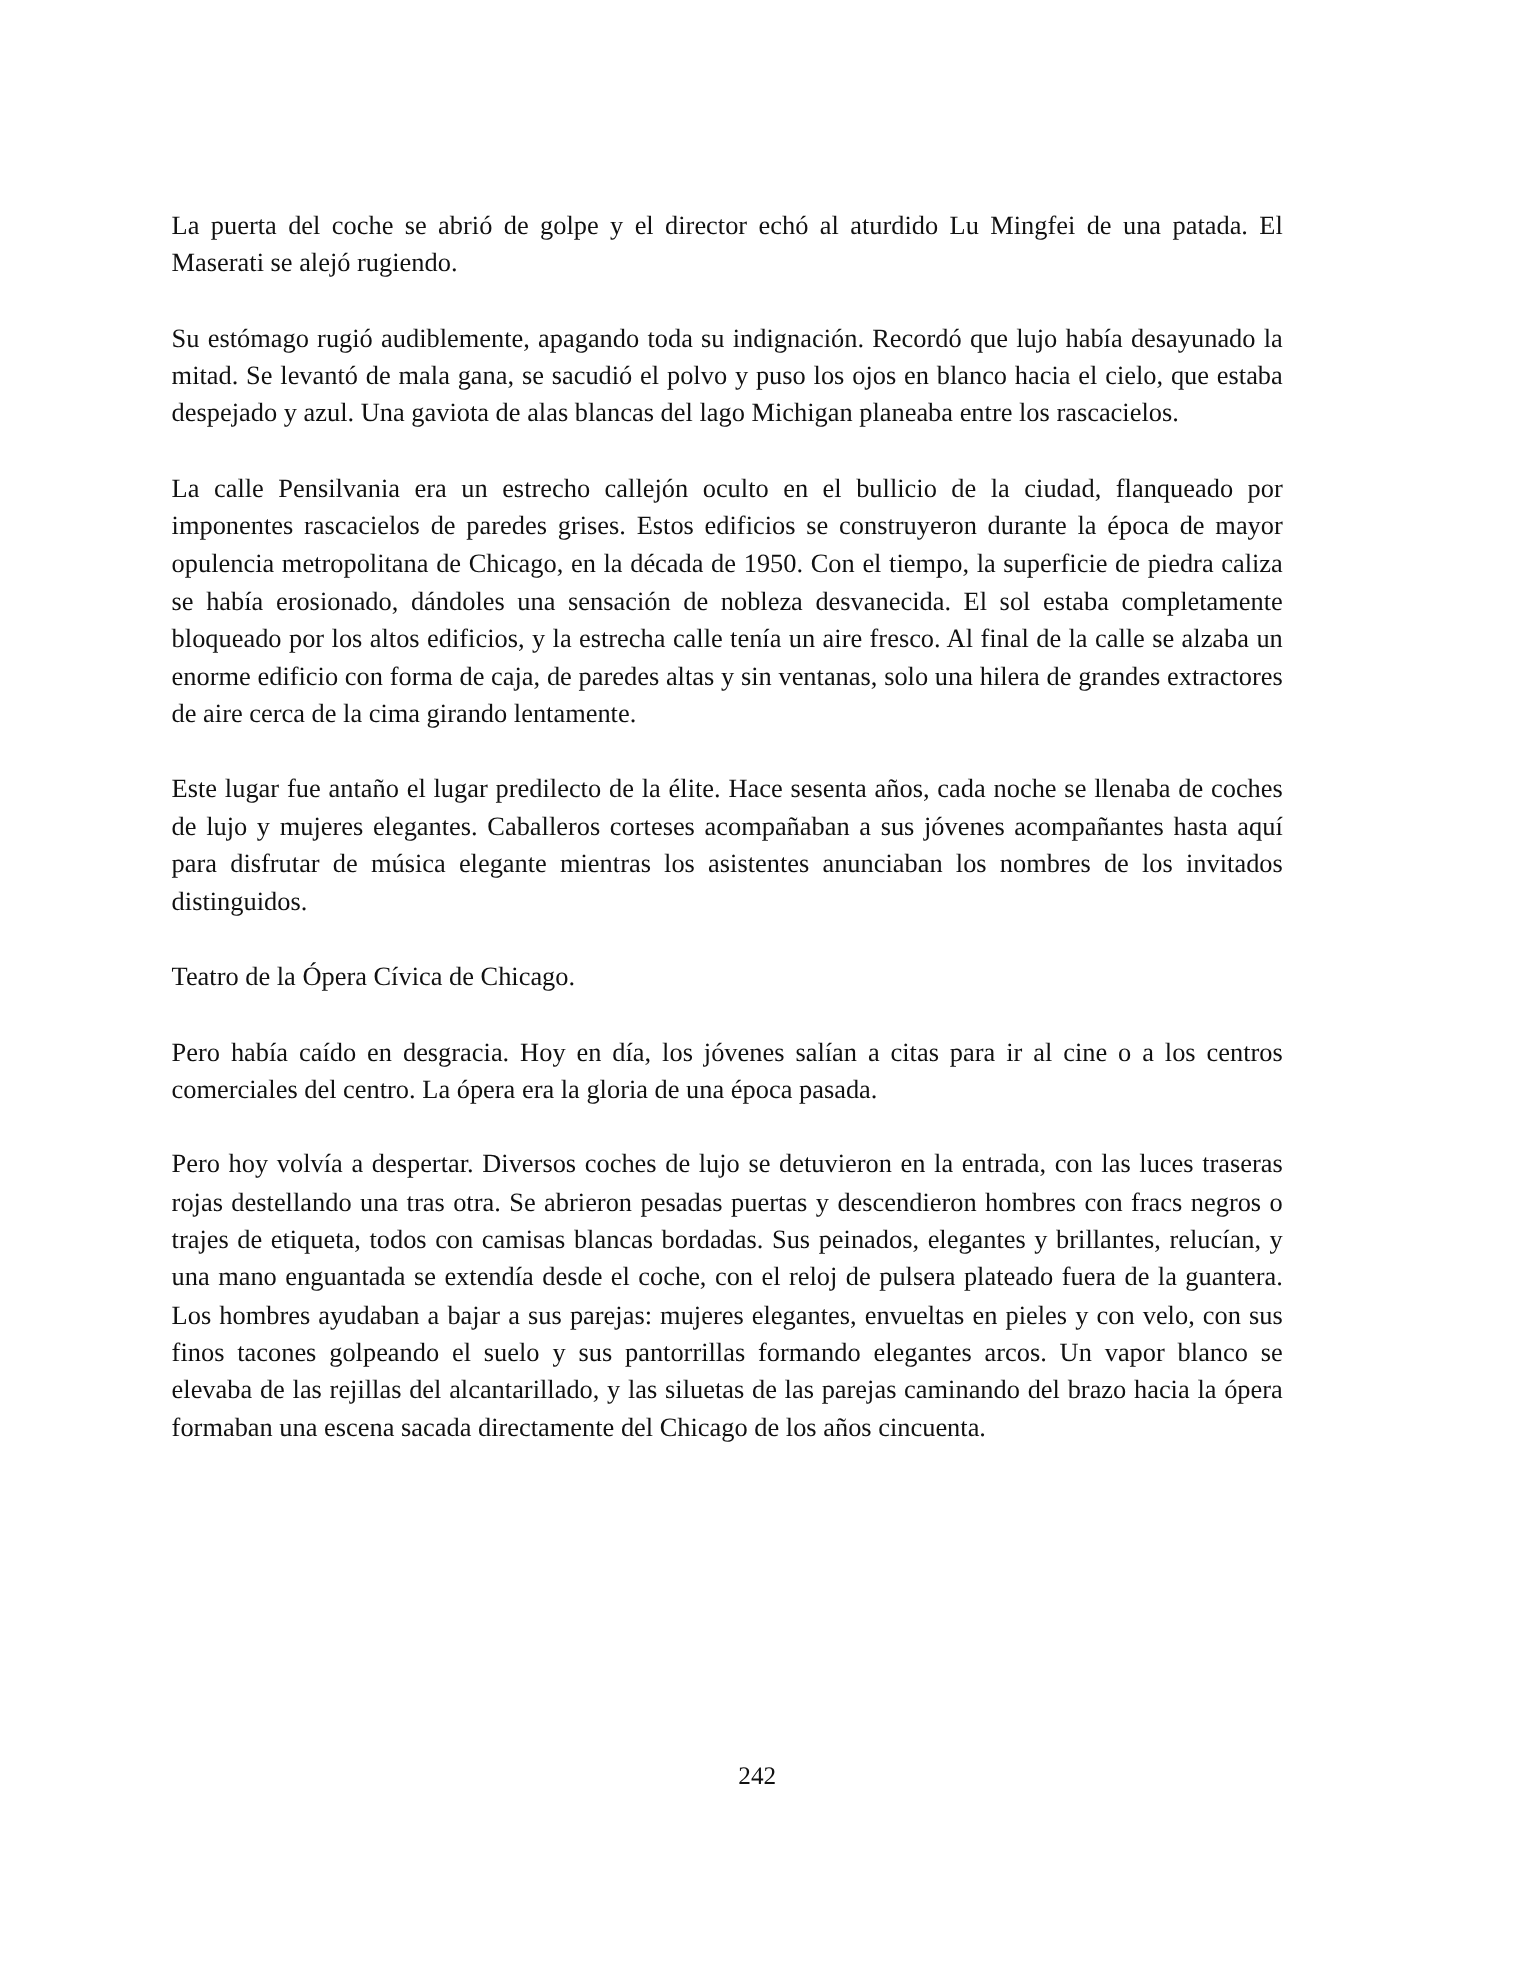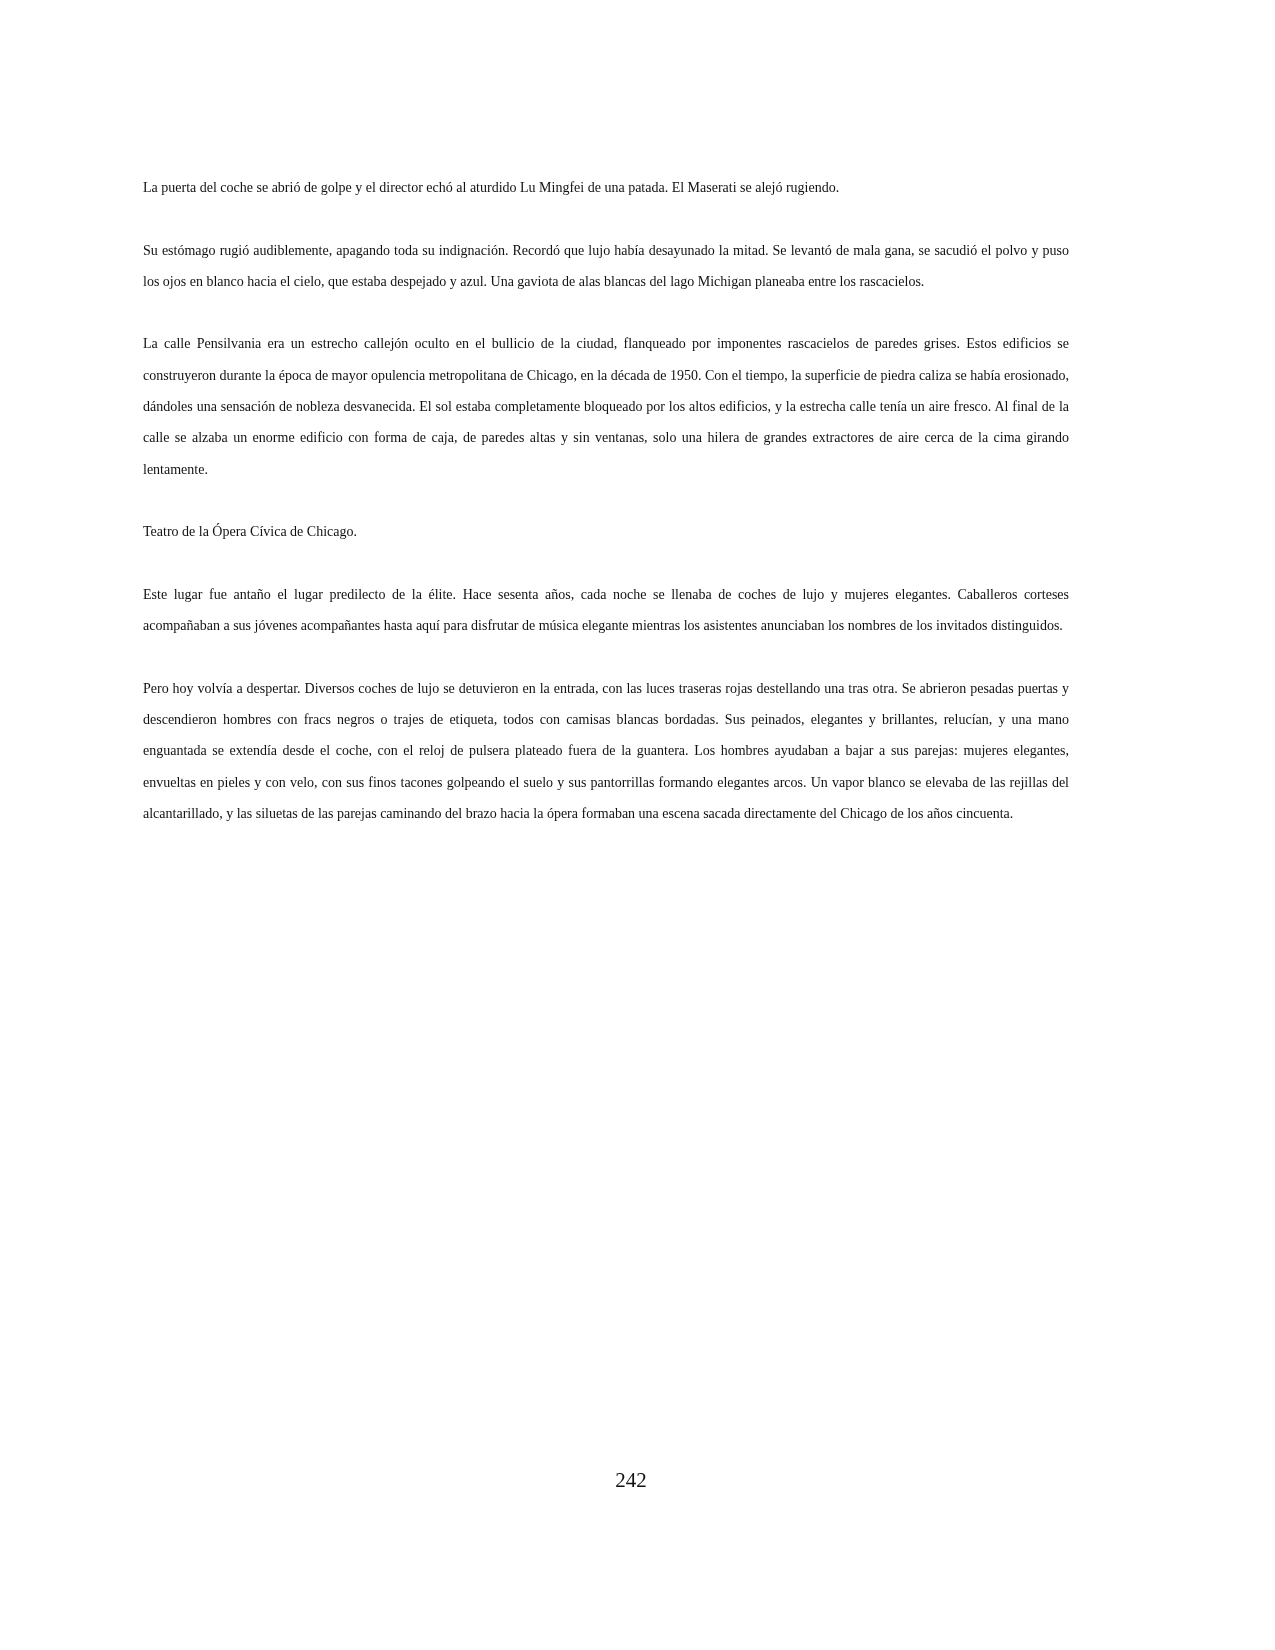--- a/index.html
+++ b/index.html
@@ -3,21 +3,21 @@
   <meta charset="utf-8">
   <style>
     html, body { margin: 0; padding: 0; background: #ffffff; }
     body { width: 1275px; height: 1650px; position: relative; overflow: hidden; }
     .page {
       position: absolute;
       left: 143px;
       top: 172px;
       width: 926px;
       font-family: "Liberation Serif", "DejaVu Serif", serif;
-      font-size: 14px;
+      font-size: 22px;
       line-height: 31.3px;
       color: #111111;
     }
     .page p {
       margin: 0 0 31.3px 0;
       text-align: justify;
       text-align-last: left;
     }
     .page-number {
       position: absolute;
@@ -30,18 +30,19 @@
       color: #111111;
     }
   </style>
 </head>
 <body>
 
 <div class="page">
   <p>La puerta del coche se abrió de golpe y el director echó al aturdido Lu Mingfei de una patada. El Maserati se alejó rugiendo.</p>
   <p>Su estómago rugió audiblemente, apagando toda su indignación. Recordó que lujo había desayunado la mitad. Se levantó de mala gana, se sacudió el polvo y puso los ojos en blanco hacia el cielo, que estaba despejado y azul. Una gaviota de alas blancas del lago Michigan planeaba entre los rascacielos.</p>
   <p>La calle Pensilvania era un estrecho callejón oculto en el bullicio de la ciudad, flanqueado por imponentes rascacielos de paredes grises. Estos edificios se construyeron durante la época de mayor opulencia metropolitana de Chicago, en la década de 1950. Con el tiempo, la superficie de piedra caliza se había erosionado, dándoles una sensación de nobleza desvanecida. El sol estaba completamente bloqueado por los altos edificios, y la estrecha calle tenía un aire fresco. Al final de la calle se alzaba un enorme edificio con forma de caja, de paredes altas y sin ventanas, solo una hilera de grandes extractores de aire cerca de la cima girando lentamente.</p>
+  <p>Este lugar fue antaño el lugar predilecto de la élite. Hace sesenta años, cada noche se llenaba de coches de lujo y mujeres elegantes. Caballeros corteses acompañaban a sus jóvenes acompañantes hasta aquí para disfrutar de música elegante mientras los asistentes anunciaban los nombres de los invitados distinguidos.</p>
   <p>Teatro de la Ópera Cívica de Chicago.</p>
-  <p>Este lugar fue antaño el lugar predilecto de la élite. Hace sesenta años, cada noche se llenaba de coches de lujo y mujeres elegantes. Caballeros corteses acompañaban a sus jóvenes acompañantes hasta aquí para disfrutar de música elegante mientras los asistentes anunciaban los nombres de los invitados distinguidos.</p>
+  <p>Pero había caído en desgracia. Hoy en día, los jóvenes salían a citas para ir al cine o a los centros comerciales del centro. La ópera era la gloria de una época pasada.</p>
   <p>Pero hoy volvía a despertar. Diversos coches de lujo se detuvieron en la entrada, con las luces traseras rojas destellando una tras otra. Se abrieron pesadas puertas y descendieron hombres con fracs negros o trajes de etiqueta, todos con camisas blancas bordadas. Sus peinados, elegantes y brillantes, relucían, y una mano enguantada se extendía desde el coche, con el reloj de pulsera plateado fuera de la guantera. Los hombres ayudaban a bajar a sus parejas: mujeres elegantes, envueltas en pieles y con velo, con sus finos tacones golpeando el suelo y sus pantorrillas formando elegantes arcos. Un vapor blanco se elevaba de las rejillas del alcantarillado, y las siluetas de las parejas caminando del brazo hacia la ópera formaban una escena sacada directamente del Chicago de los años cincuenta.</p>
 </div>
 
 <div class="page-number">242</div>
 
 </body></html>

